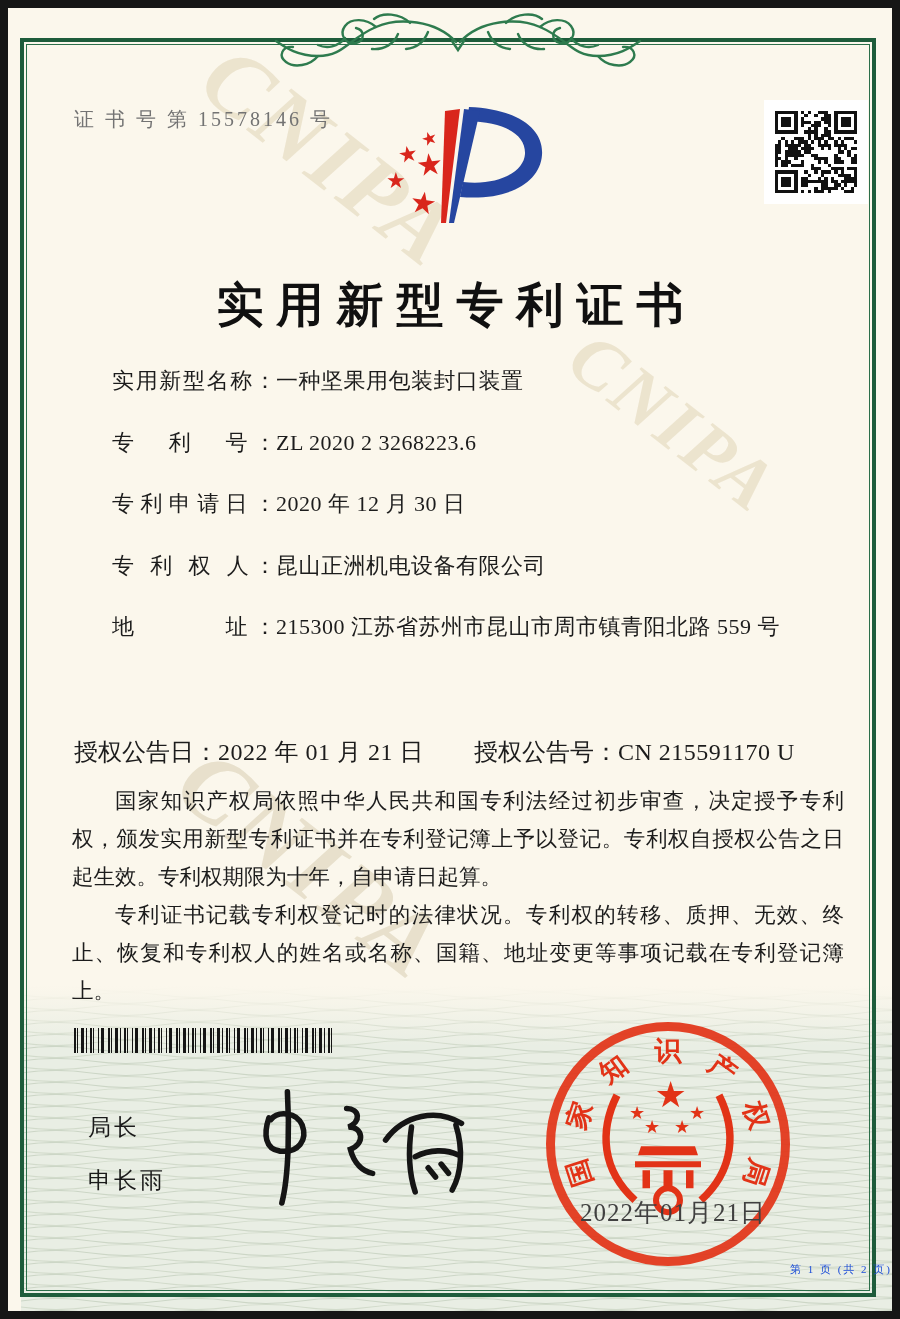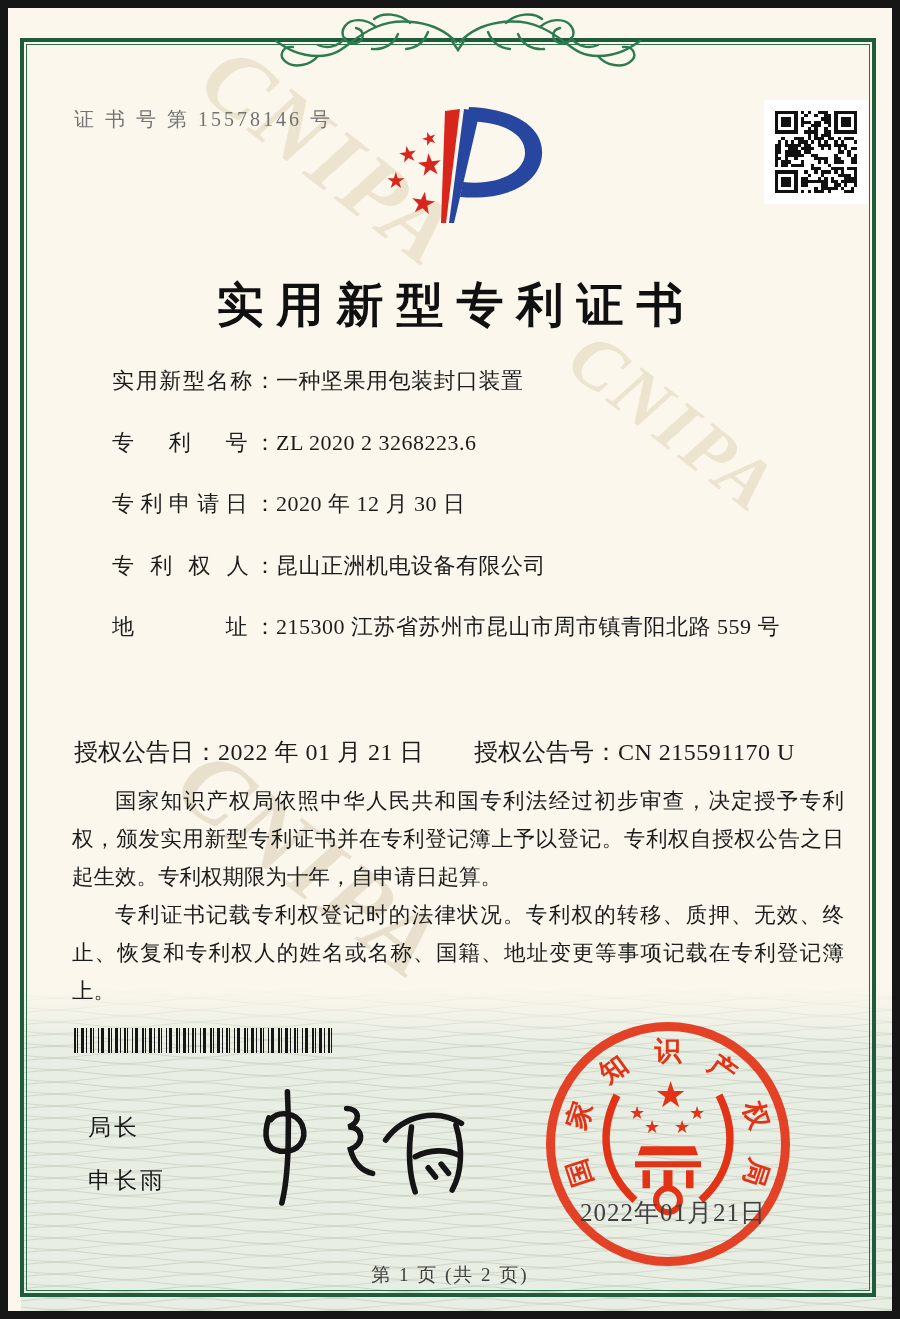--- a/index.html
+++ b/index.html
@@ -106,21 +106,21 @@
     text-align:center;line-height:30px;
   }
   .seal-emblem{position:absolute;left:50%;top:50%;width:150px;height:158px;margin:-82px 0 0 -75px;}
   .seal-date{
     position:absolute;left:560px;top:1188px;width:210px;
     text-align:center;font-size:25px;letter-spacing:1px;color:#404040;
   }
   
   .footer{
     position:absolute;left:0;top:1254px;width:100%;
-    text-align:center;font-size:19px;letter-spacing:2px;color:#404040;
+    text-align:right;font-size:11px;letter-spacing:2px;color:#1d4ed8;
   }
 </style>
 </head>
 <body>
 
 <div class="page">
 
   <span class="wm wm1">CNIPA</span>
   <span class="wm wm2">CNIPA</span>
   <span class="wm wm3">CNIPA</span>

